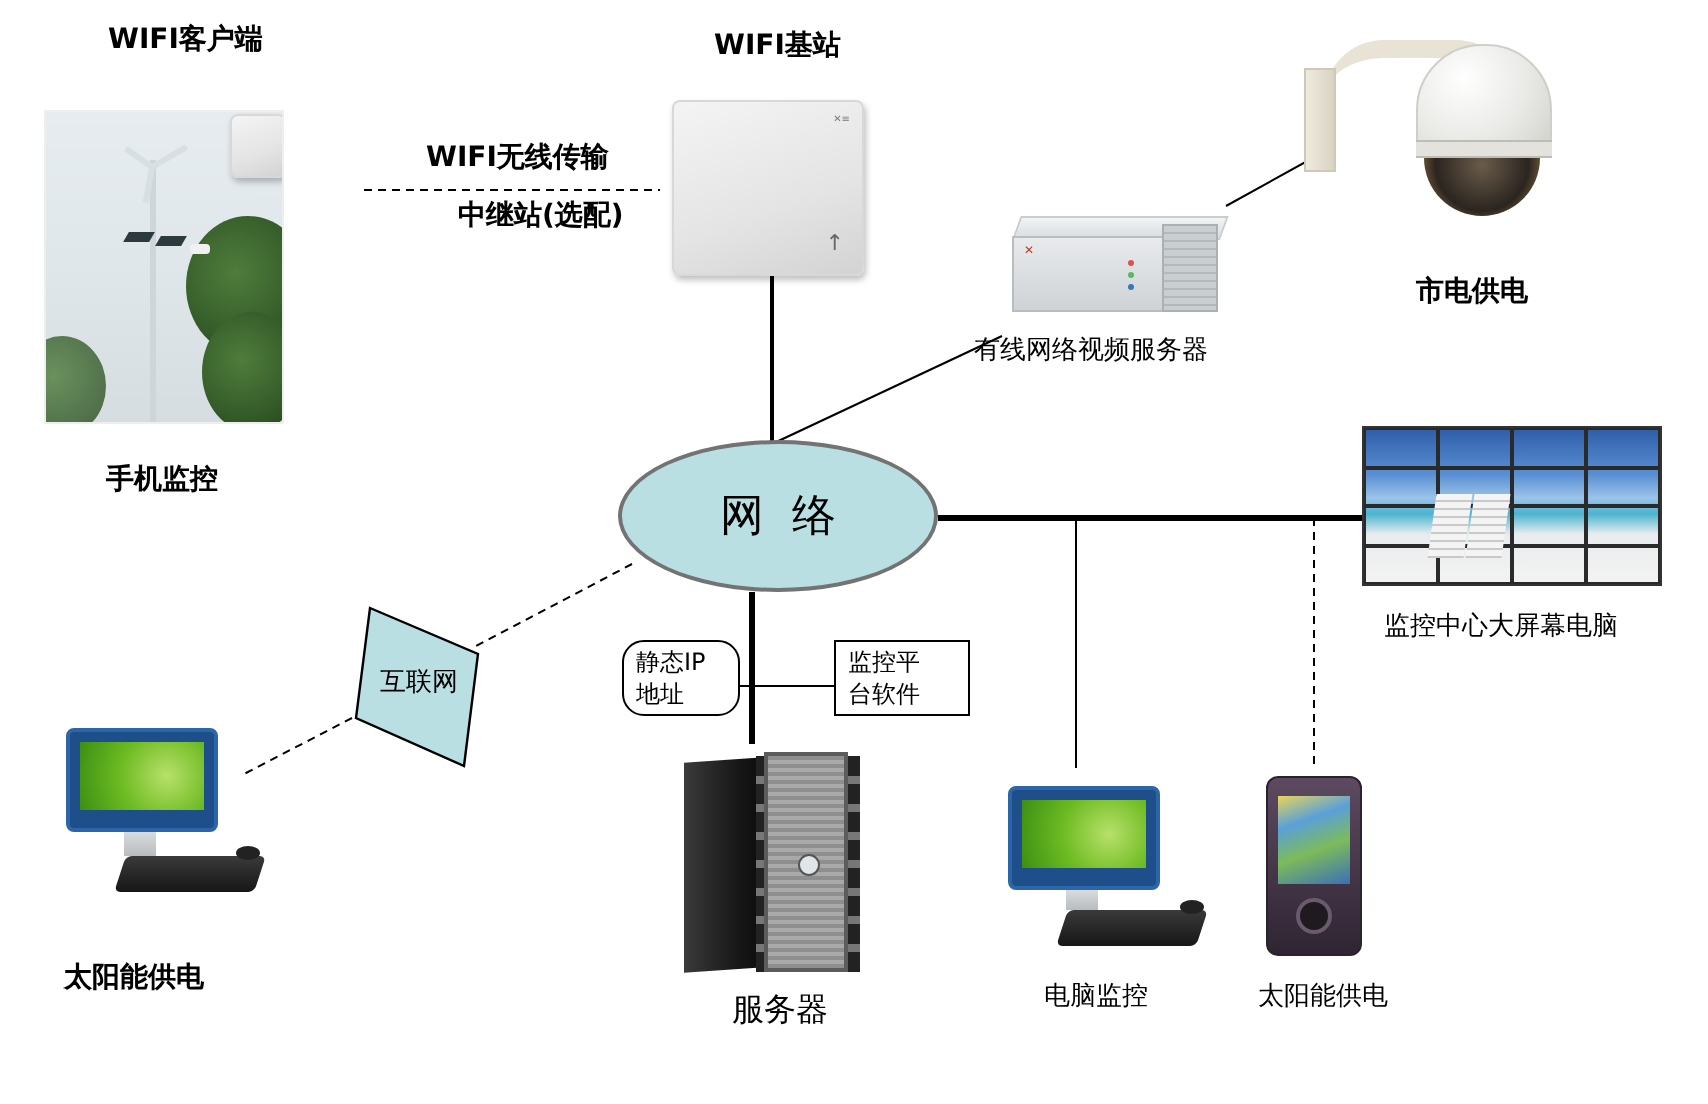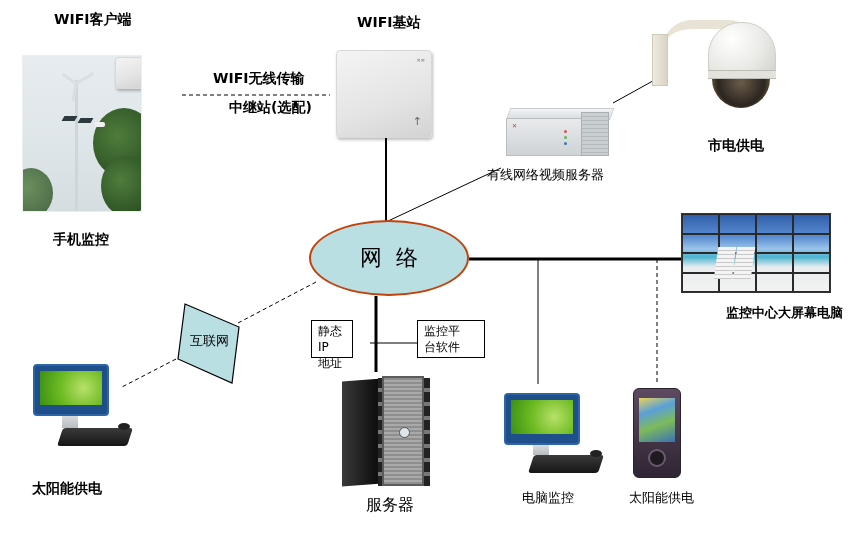--- a/index.html
+++ b/index.html
@@ -38,21 +38,21 @@
     .cam-mount { left: 652px; top: 34px; width: 14px; height: 50px; background: linear-gradient(90deg, #eeeadf, #d9d3c3); border: 1px solid #cfc9b8; }
     .cam-arm { left: 662px; top: 20px; width: 96px; height: 30px; border-top: 9px solid #e8e3d4; border-radius: 60px 60px 0 0; box-sizing: border-box; }
     .cam-dome { left: 708px; top: 22px; width: 66px; height: 54px; border-radius: 33px 33px 8px 8px;
       background: radial-gradient(circle at 35% 30%, #ffffff, #e9e9e6 55%, #cfcfca 100%); border: 1px solid #cfcfc9; }
     .cam-lens { left: 712px; top: 76px; width: 58px; height: 32px; border-radius: 0 0 29px 29px;
       background: radial-gradient(circle at 50% 20%, #6a5c4a, #2b2520 60%, #b48d52 100%); }
     .cam-band { left: 708px; top: 70px; width: 68px; height: 7px; background: #e3e2dc; border-top: 1px solid #bdbdb5; border-bottom: 1px solid #bdbdb5; }
 
     
     .net { left: 309px; top: 220px; width: 160px; height: 76px; border-radius: 50%;
-      background: #b9dfe3; border: 2px solid #c2410c; box-sizing: border-box;
+      background: #b9dfe3; border: 2px solid #737373; box-sizing: border-box;
       display: flex; align-items: center; justify-content: center; }
     .net span { font-size: 22px; font-family: "DejaVu Serif", "Liberation Serif", serif; letter-spacing: 14px; padding-left: 14px; }
 
     
     .wall { left: 681px; top: 213px; width: 148px; height: 78px; border: 1px solid #333;
       background: linear-gradient(180deg, #2e5da8 0%, #5b8fd3 30%, #9cc4ea 45%, #4bb4cf 55%, #e8ecef 68%, #f3f3f1 100%);
       display: grid; grid-template-columns: repeat(4, 1fr); grid-template-rows: repeat(4, 1fr); overflow: hidden; }
     .wall .cell { border: 1px solid #2a2a2a; box-sizing: border-box; }
     .chair { position: absolute; width: 18px; height: 32px; background: repeating-linear-gradient(180deg, #f4f4f4 0 3px, #c9c9c9 3px 4px); transform: skewX(-8deg); }
 
@@ -176,25 +176,25 @@
     <div class="cell"></div>
     <div class="cell"></div>
     <div class="cell"></div>
   <div class="cell"></div>
     <div class="cell"></div>
     <div class="cell"></div>
     <div class="cell"></div>
 </div>
 <div class="abs chair" style="left:716px; top:247px;"></div>
 <div class="abs chair" style="left:735px; top:247px;"></div>
-<div class="abs lbl" style="left:726px; top:304px;font-weight:bold;">监控中心大屏幕电脑</div>
+<div class="abs lbl" style="left:692px; top:304px;">监控中心大屏幕电脑</div>
 
 <div class="abs lbl" style="left:190px; top:332px;">互联网</div>
 
-<div class="abs box" style="left:311px; top:320px; width:42px; height:38px;">
+<div class="abs box" style="left:311px; top:320px; width:59px; height:38px;border-radius:11px;">
   <div>静态IP</div>
   <div>地址</div>
 </div>
 <div class="abs box" style="left:417px; top:320px; width:68px; height:38px;">
   <div>监控平</div>
   <div>台软件</div>
 </div>
 
 <div class="abs tower-left"></div>
 <div class="abs tower-rail"></div>

